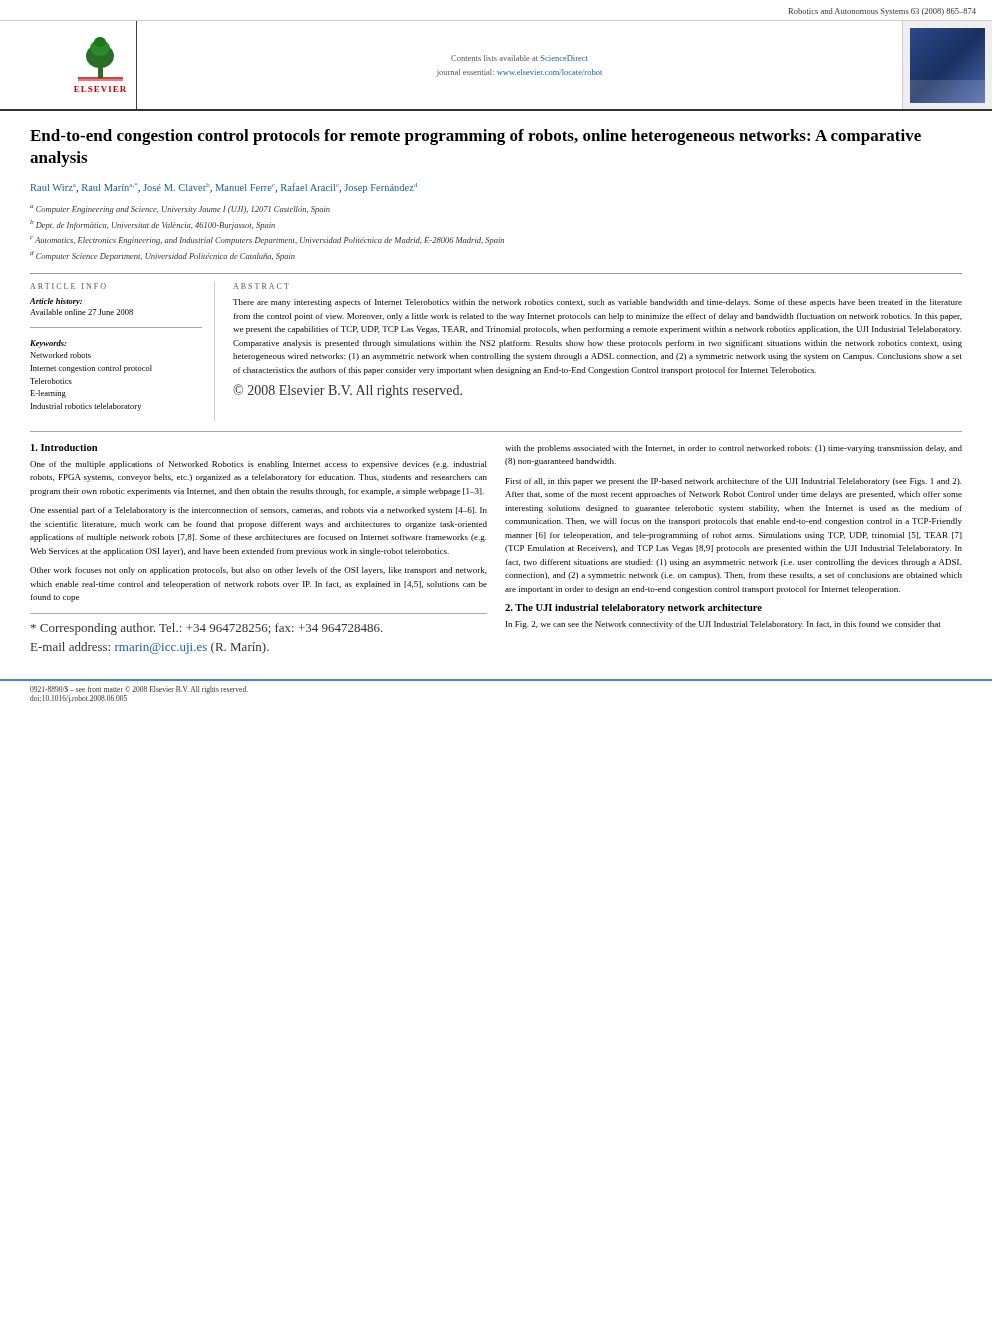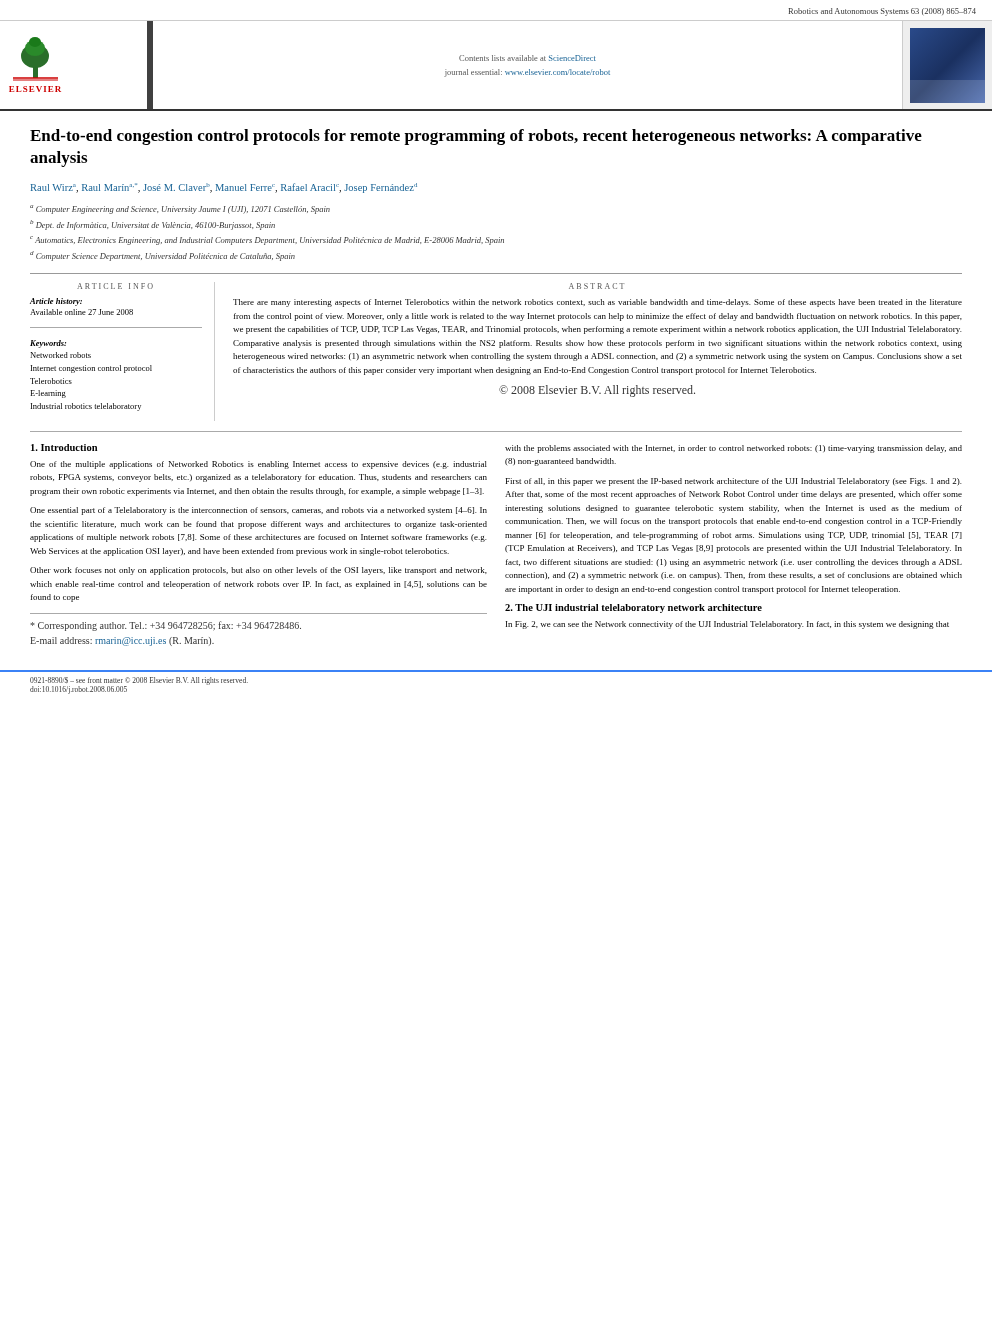--- a/index.html
+++ b/index.html
@@ -22,25 +22,25 @@
     }
 
     
     .banner {
       display: flex;
       align-items: stretch;
       border-bottom: 2px solid #333;
       min-height: 90px;
     }
     .banner-left {
-      width: 153px;
-      border-right: 6px solid #404040;
+      width: 137px;
+      border-right: 1px solid #404040;
       display: flex;
       align-items: center;
-      justify-content: flex-start;
+      justify-content: flex-end;
       padding: 8px;
     }
     .elsevier-logo {
       display: flex;
       flex-direction: column;
       align-items: center;
     }
     .elsevier-tree {
       width: 55px;
       height: 45px;
@@ -161,21 +161,20 @@
       flex: 1;
     }
 
     
     .section-label {
       font-size: 8px;
       letter-spacing: 2px;
       text-transform: uppercase;
       color: #555;
       margin-bottom: 5px;
-      text-align: center;
     }
     .info-block {
       margin-bottom: 8px;
     }
     .info-label {
       font-size: 8.5px;
       font-style: italic;
       font-weight: bold;
       display: block;
       margin-bottom: 1px;
@@ -190,22 +189,22 @@
     }
 
     
     .abstract-text {
       font-size: 9px;
       line-height: 1.5;
       text-align: justify;
     }
 
     .copyright-line {
-      font-size: 12px;
-      text-align: center;
+      font-size: 14px;
+      text-align: left;
       margin-top: 6px;
       color: #333;
     }
 
     
     .divider {
       border: none;
       border-top: 1px solid #aaa;
       margin: 10px 0;
     }
@@ -233,21 +232,21 @@
       text-align: justify;
       margin-bottom: 6px;
     }
 
     .footnote-area {
       border-top: 1px solid #aaa;
       margin-top: 8px;
       padding-top: 4px;
     }
     .footnote-text {
-      font-size: 10px;
+      font-size: 13px;
       line-height: 1.5;
       color: #333;
     }
     .footnote-link {
       color: #1a6496;
       text-decoration: none;
     }
 
     .bottom-bar {
       border-top: 2px solid #3b82f6;
@@ -293,21 +292,21 @@
       <a class="sciencedirect-link" href="#">www.elsevier.com/locate/robot</a>
     </div>
   </div>
   <div class="banner-right">
     <div class="journal-thumb"></div>
   </div>
 </div>
 
 <div class="main-content">
 
-  <div class="article-title">End-to-end congestion control protocols for remote programming of robots, recent heterogeneous networks: A comparative analysis</div>
+  <div class="article-title">End-to-end congestion control protocols for remote programming of robots, online heterogeneous networks: A comparative analysis</div>
 
   <div class="authors">
     <span class="author-name">Raul Wirz<sup class="author-sup">a</sup></span>,
     <span class="author-name">Raul Marín<sup class="author-sup">a,*</sup></span>,
     <span class="author-name">José M. Claver<sup class="author-sup">b</sup></span>,
     <span class="author-name">Manuel Ferre<sup class="author-sup">c</sup></span>,
     <span class="author-name">Rafael Aracil<sup class="author-sup">c</sup></span>,
     <span class="author-name">Josep Fernández<sup class="author-sup">d</sup></span>
   </div>
 
@@ -366,21 +365,21 @@
           <a class="footnote-link" href="mailto:rmarin@icc.uji.es">rmarin@icc.uji.es</a><span> (R. Marín).</span>
         </p>
       </div>
     </div>
 
     <div class="body-col">
       <p class="body-text">with the problems associated with the Internet, in order to control networked robots: (1) time-varying transmission delay, and (8) non-guaranteed bandwidth.</p>
       <p class="body-text">First of all, in this paper we present the IP-based network architecture of the UJI Industrial Telelaboratory (see Figs. 1 and 2). After that, some of the most recent approaches of Network Robot Control under time delays are presented, which offer some interesting solutions designed to guarantee telerobotic system stability, when the Internet is used as the medium of communication. Then, we will focus on the transport protocols that enable end-to-end congestion control in a TCP-Friendly manner [6] for teleoperation, and tele-programming of robot arms. Simulations using TCP, UDP, trinomial [5], TEAR [7] (TCP Emulation at Receivers), and TCP Las Vegas [8,9] protocols are presented within the UJI Industrial Telelaboratory. In fact, two different situations are studied: (1) using an asymmetric network (i.e. user controlling the devices through a ADSL connection), and (2) a symmetric network (i.e. on campus). Then, from these results, a set of conclusions are obtained which are important in order to design an end-to-end congestion control transport protocol for Internet teleoperation.</p>
 
       <div class="section-heading">2.  The UJI industrial telelaboratory network architecture</div>
-      <p class="body-text">In Fig. 2, we can see the Network connectivity of the UJI Industrial Telelaboratory. In fact, in this system we designing that</p>
+      <p class="body-text">In Fig. 2, we can see the Network connectivity of the UJI Industrial Telelaboratory. In fact, in this found we consider that</p>
     </div>
   </div>
 
 </div>
 
 <div class="bottom-bar">
   <span>0921-8890/$ – see front matter © 2008 Elsevier B.V. All rights reserved.</span><br>
   <span>doi:10.1016/j.robot.2008.06.005</span>
 </div>
 

